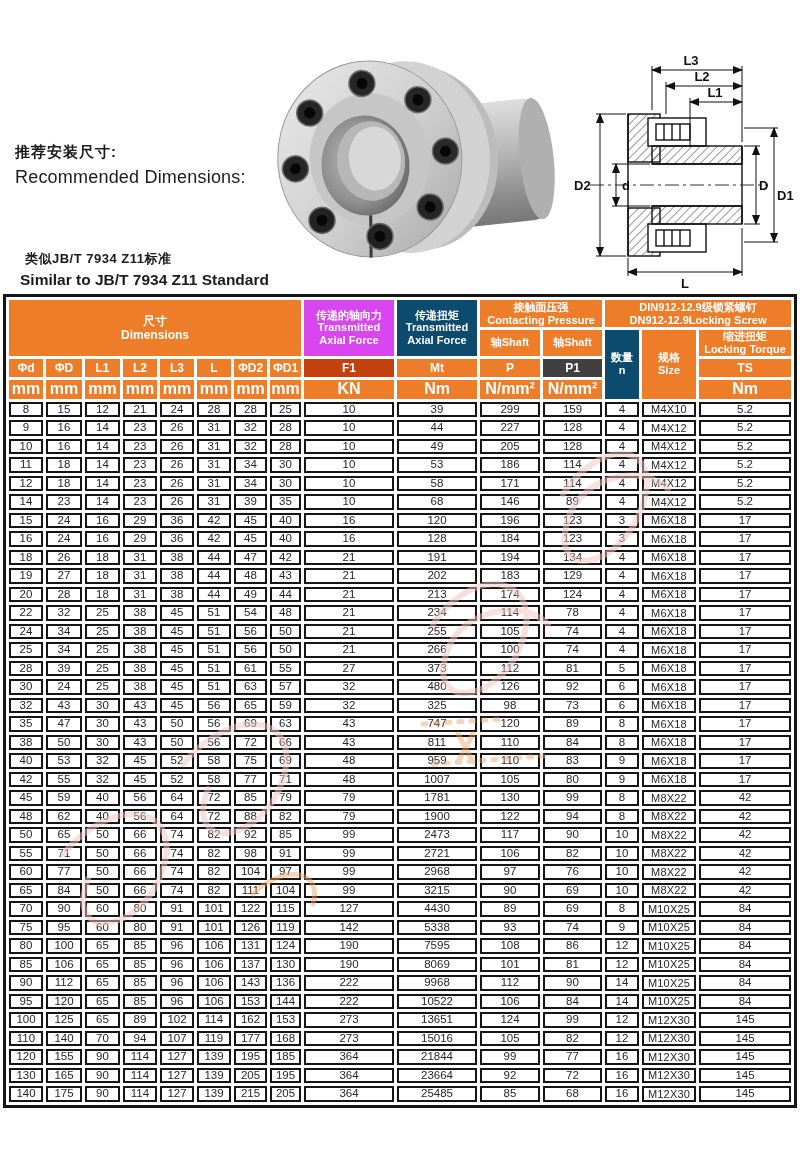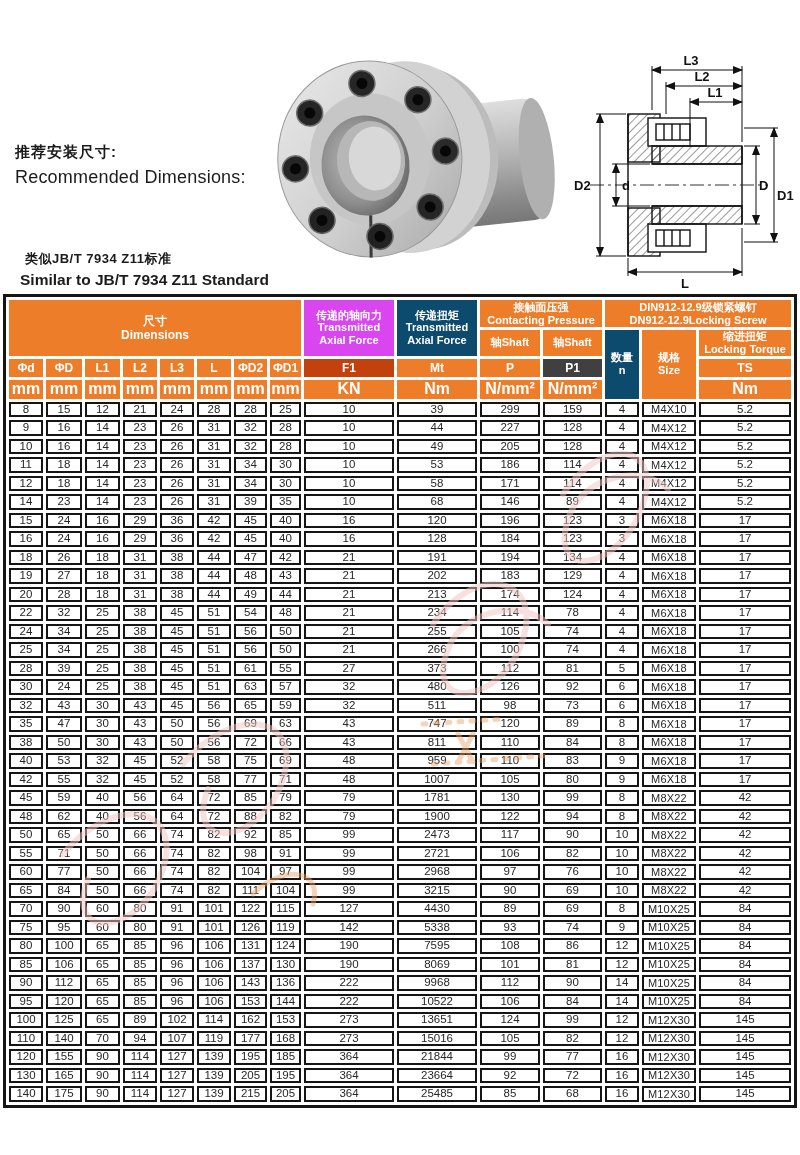--- a/index.html
+++ b/index.html
@@ -559,21 +559,21 @@
           <tr>
             <td class="bc">32</td>
             <td class="bc">43</td>
             <td class="bc">30</td>
             <td class="bc">43</td>
             <td class="bc">45</td>
             <td class="bc">56</td>
             <td class="bc">65</td>
             <td class="bc">59</td>
             <td class="bc">32</td>
-            <td class="bc">511</td>
+            <td class="bc">325</td>
             <td class="bc">98</td>
             <td class="bc">73</td>
             <td class="bc">6</td>
             <td class="bc">M6X18</td>
             <td class="bc">17</td>
           </tr>
           <tr>
             <td class="bc">35</td>
             <td class="bc">47</td>
             <td class="bc">30</td>

